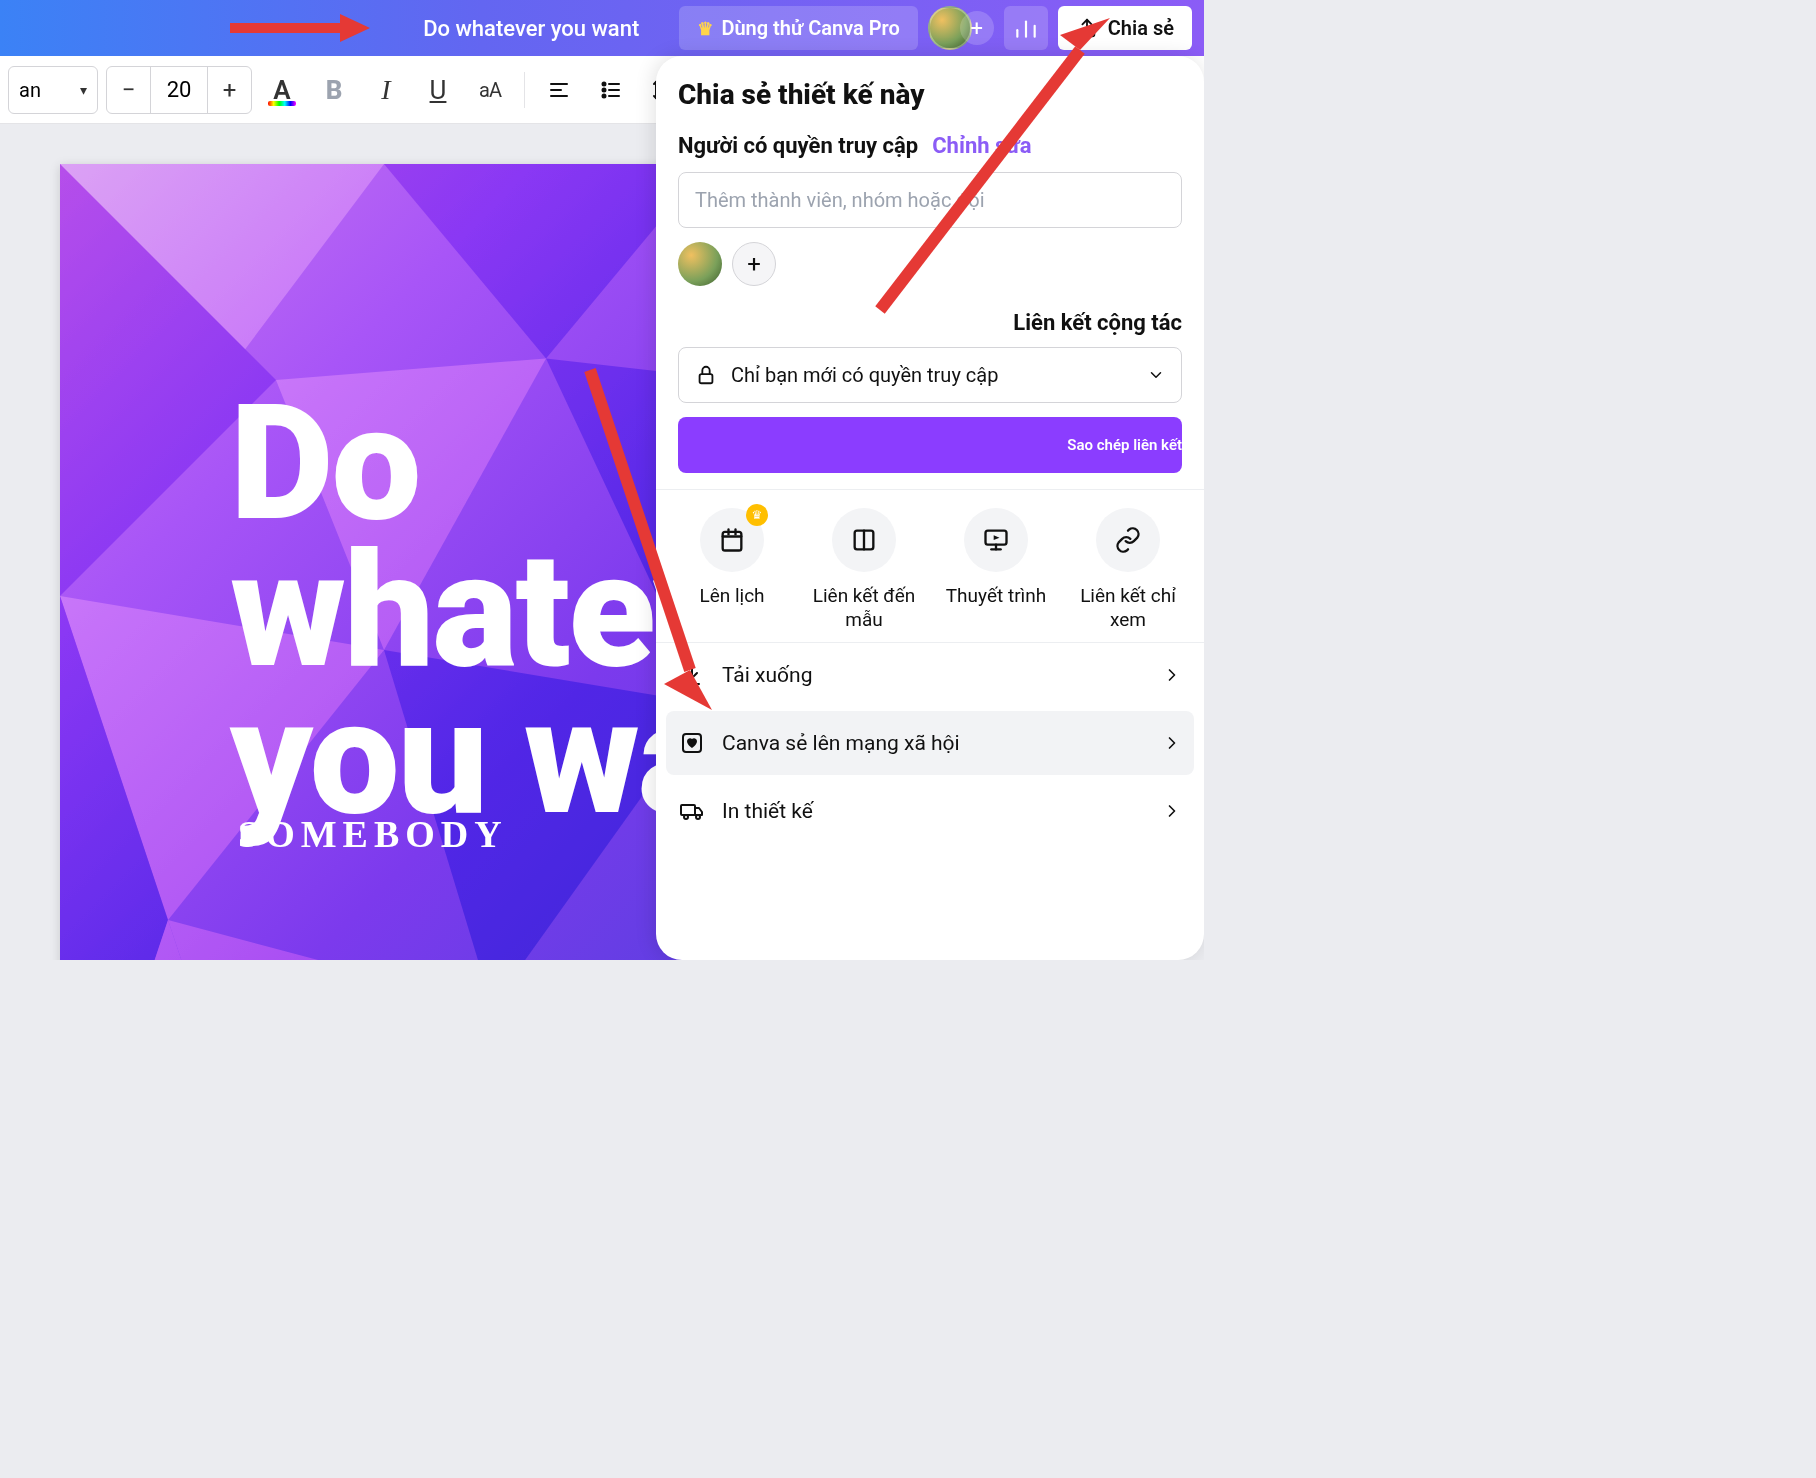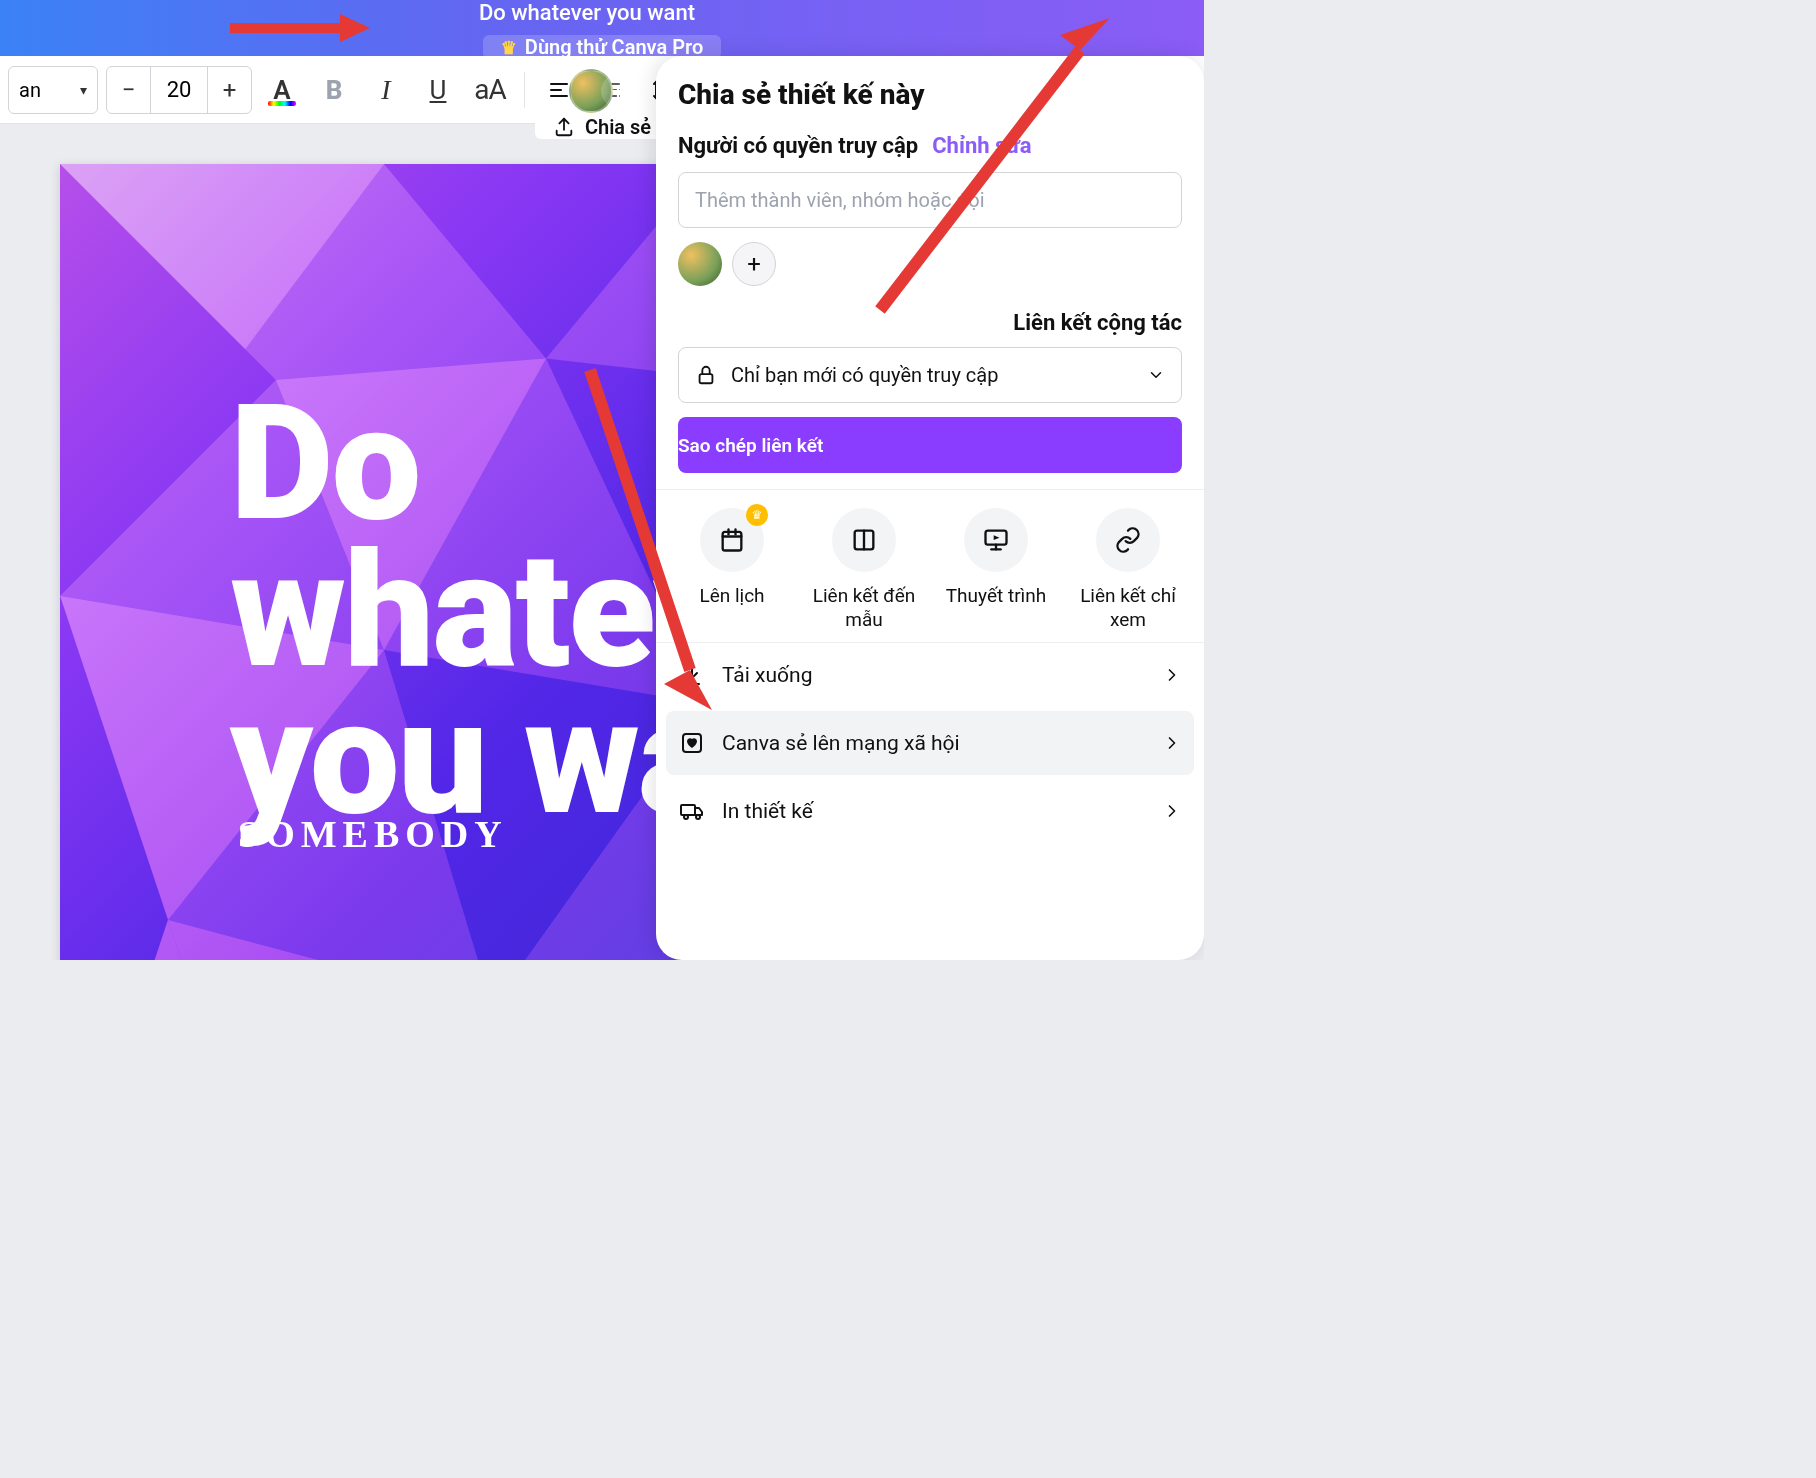--- a/index.html
+++ b/index.html
@@ -4,21 +4,20 @@
 <style>
   * { box-sizing: border-box; margin: 0; padding: 0; font-family: -apple-system, BlinkMacSystemFont, "Segoe UI", Roboto, Helvetica, Arial, sans-serif; }
   body { width: 1204px; height: 960px; overflow: hidden; background: #ebecf0; position: relative; }
 
   
   .top-header {
     height: 56px;
     background: linear-gradient(90deg, #3b82f6 0%, #6366f1 40%, #8b5cf6 100%);
     display: flex; align-items: center; padding: 0 12px; gap: 10px; color: #fff;
     position: relative;
-    flex-direction: column;
   }
   .title-area { flex: 1; display: flex; align-items: center; justify-content: flex-end; padding-right: 30px;}
   .design-title { font-size: 22px; font-weight: 500; color: #fff; }
 
   .try-pro-btn {
     display: flex; align-items: center; gap: 8px;
     background: rgba(255,255,255,0.18);
     border-radius: 6px; padding: 0 18px; height: 44px;
     font-size: 20px; font-weight: 600; color: #fff; cursor: pointer;
   }
@@ -68,21 +67,21 @@
   .size-group { display: flex; align-items: center; border: 1px solid #d4d4d8; border-radius: 6px; height: 48px; overflow: hidden; }
   .size-btn { width: 44px; height: 100%; display:flex;align-items:center;justify-content:center; font-size: 24px; color:#333; cursor:pointer; border-right:1px solid #d4d4d8;}
   .size-btn.plus { border-right:none; border-left:1px solid #d4d4d8;}
   .size-val { width: 56px; text-align:center; font-size:22px; font-weight:400; }
   .tbtn { width:44px; height:44px; display:flex; align-items:center; justify-content:center; border-radius:6px; cursor:pointer; color:#333;}
   .text-color-btn { position:relative; font-size:26px; font-weight:600;}
   .text-color-underline{ position:absolute; bottom:6px; left:8px; right:8px; height:5px; background:linear-gradient(90deg,#f00,#ff0,#0f0,#0ff,#00f,#f0f); border-radius:2px;}
   .bold{font-weight:800;font-size:26px;color:#9ca3af;}
   .italic{font-style:italic;font-family:serif;font-size:28px;color:#333;}
   .underline{text-decoration:underline;font-size:26px;}
-  .aA{font-size:28px;letter-spacing:-1px;}
+  .aA{font-size:20px;letter-spacing:-1px;}
   .divider{width:1px;height:36px;background:#e4e4e7;margin:0 4px;}
 
   
   .canvas-area{ position:relative; padding: 40px 0 0 60px; }
   .design-canvas{
     width: 1080px; height: 820px; position: relative; overflow:hidden;
     background:
       linear-gradient(135deg, #c978f0 0%, #a855f7 25%, #7c3aed 55%, #5b3fe0 80%, #3b4fe0 100%);
     box-shadow: 0 2px 10px rgba(0,0,0,0.15);
   }
@@ -129,22 +128,22 @@
   }
   .collab-label{font-size:22px;font-weight:700;color:#111;margin:24px 0 12px 0;text-align:right;}
   .link-select{
     width:100%; height:56px; border:1px solid #d4d4d8; border-radius:8px;
     display:flex; align-items:center; padding:0 16px; gap:14px; cursor:pointer;
     font-size:20px; color:#111;
   }
   .link-select .spacer{flex:1;}
   .copy-link-btn{
     width:100%; height:56px; border-radius:8px; margin-top:14px;
-    background:#8b3dff; color:#fff; font-size:19px; font-weight:600;
-    display:flex;align-items:center;justify-content:flex-start; cursor:pointer;
+    background:#8b3dff; color:#fff; font-size:15px; font-weight:600;
+    display:flex;align-items:center;justify-content:flex-end; cursor:pointer;
   }
 
   .panel-mid{ padding: 18px 10px 10px 10px; border-bottom:1px solid #eceef1;}
   .quick-row{display:flex; justify-content:space-around;}
   .quick-item{width:130px;display:flex;flex-direction:column;align-items:center;gap:12px;}
   .quick-circle{
     width:64px;height:64px;border-radius:50%;background:#f3f4f6;
     display:flex;align-items:center;justify-content:center; position:relative;
     cursor:pointer;
   }

